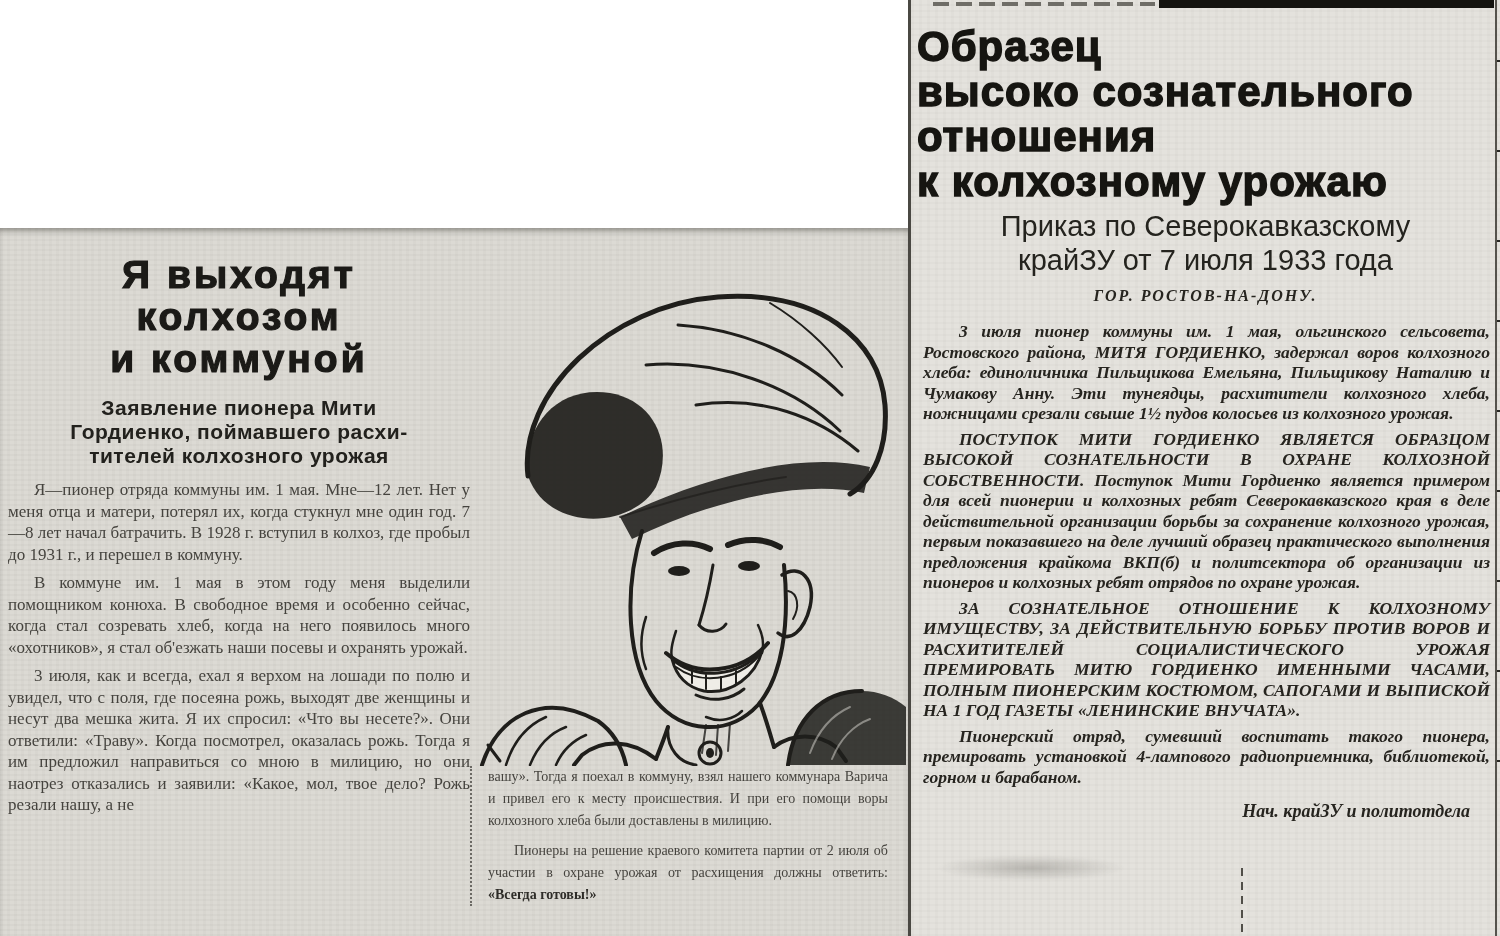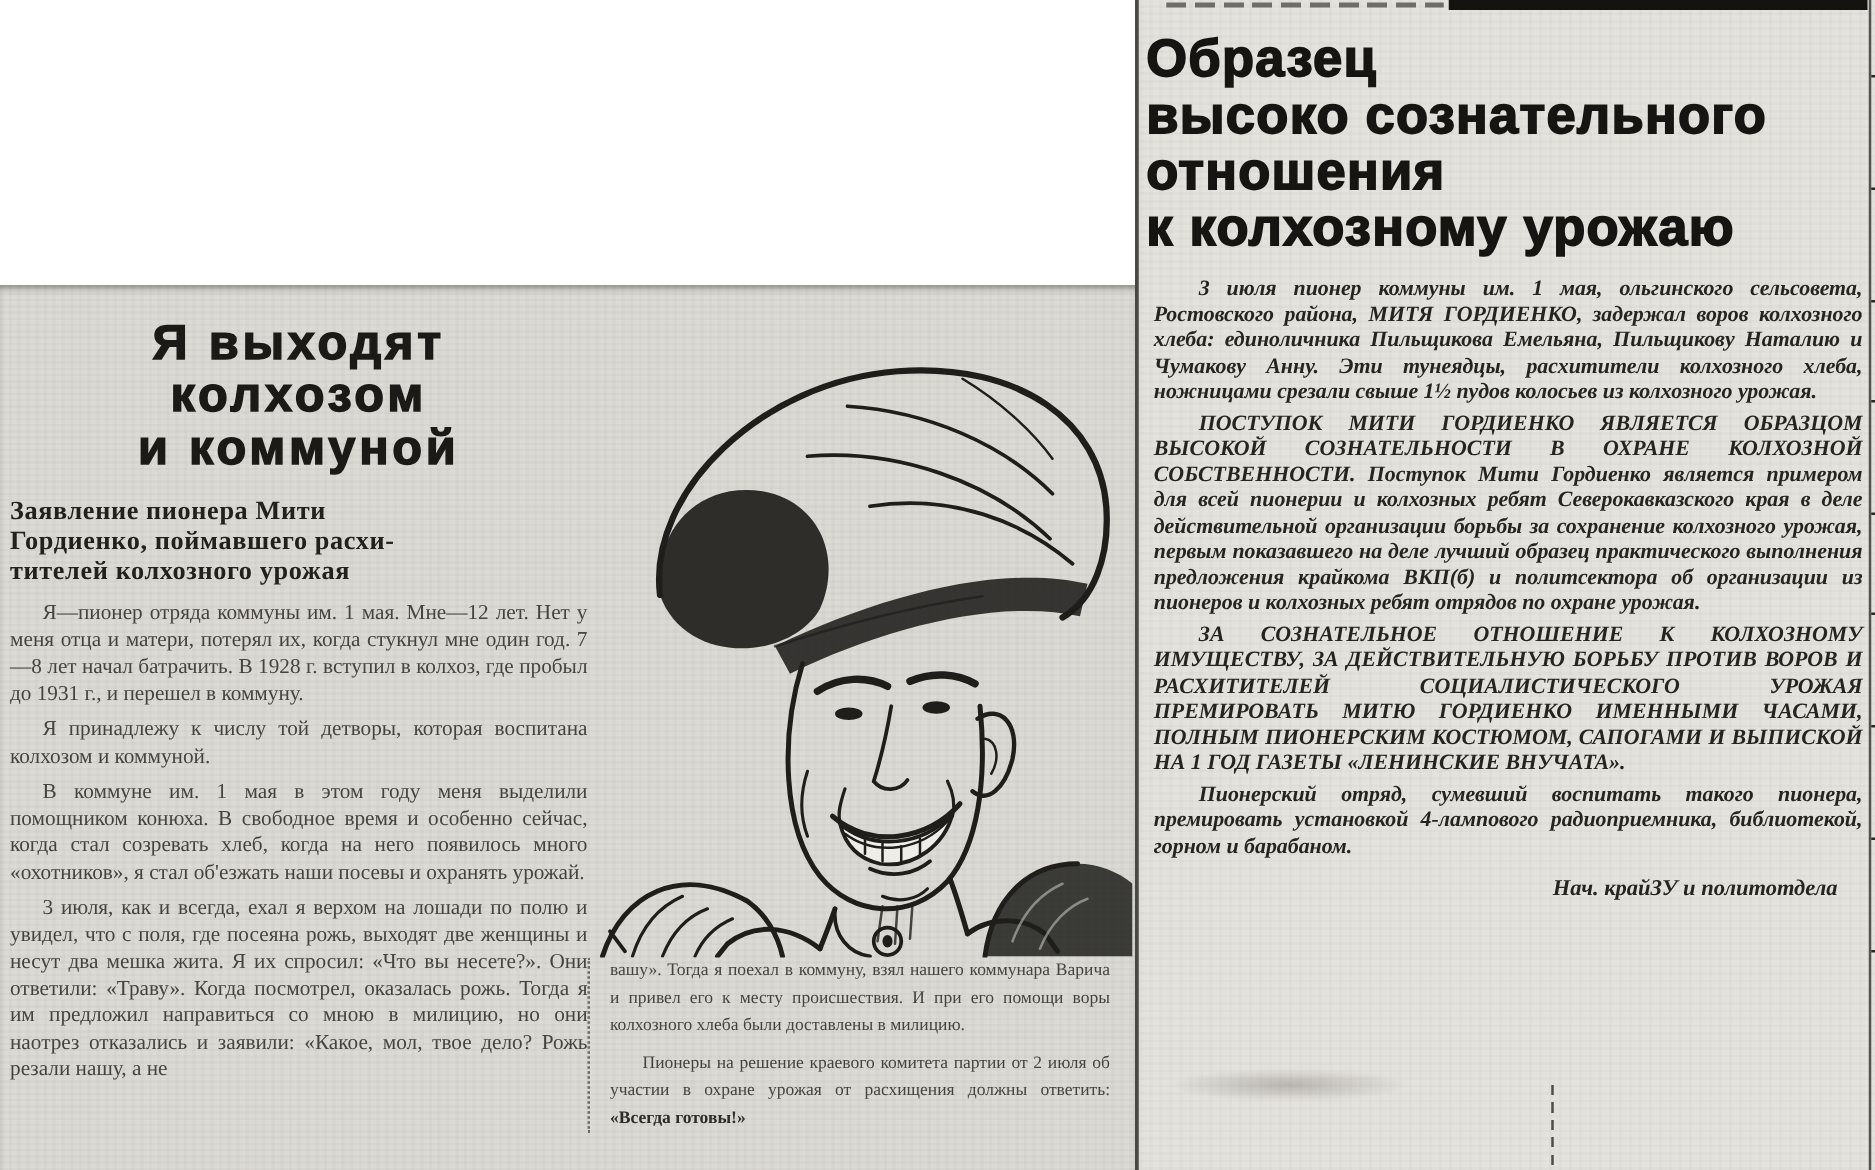--- a/index.html
+++ b/index.html
@@ -21,22 +21,22 @@
   .lcol{width:462px;flex:0 0 462px;}
   .rcol{width:438px;flex:0 0 438px;position:relative;}
   .l-headline{
     margin:26px 0 0 0;text-align:center;
     font-family:"Liberation Sans","DejaVu Sans",sans-serif;
     font-weight:bold;font-size:39px;line-height:42px;
     letter-spacing:3px;color:#1b1a17;white-space:pre-line;
     -webkit-text-stroke:1.2px #1b1a17;
   }
   .l-subhead{
-    margin:16px 0 0 0;text-align:left;
-    font-family:Liberation Serif, serif;
+    margin:16px 0 0 0;text-align:center;
+    font-family:Liberation Sans, sans-serif;
     font-weight:bold;font-size:21px;line-height:24px;
     color:#22211d;white-space:pre-line;letter-spacing:0.5px;
   }
   .l-body{margin-top:11px;color:#45433e;font-size:17px;line-height:21.5px;text-align:justify;}
   .l-body p{margin:0 0 7px 0;text-indent:26px;}
   .portrait-box{width:436px;height:534px;margin-top:4px;}
   .portrait-box svg{width:100%;height:100%;}
   .continuation{
     margin-top:0;padding-left:16px;border-left:2px dotted #6b6964;
     color:#45433e;font-size:14px;line-height:22px;text-align:justify;width:400px;font-family:Liberation Serif, serif;
@@ -101,21 +101,20 @@
   <div class="clip-left-inner">
     <div class="lcol">
       <h1 class="l-headline">Я выходят
 колхозом
 и коммуной</h1>
       <h2 class="l-subhead">Заявление пионера Мити
 Гордиенко, поймавшего расхи-
 тителей колхозного урожая</h2>
       <div class="l-body">
         <p>Я—пионер отряда коммуны им. 1 мая. Мне—12 лет. Нет у меня отца и матери, потерял их, когда стукнул мне один год. 7—8 лет начал батрачить. В 1928 г. вступил в колхоз, где пробыл до 1931 г., и перешел в коммуну.</p>
-        <p>Я принадлежу к числу той детворы, которая воспитана колхозом и коммуной.</p>
         <p>В коммуне им. 1 мая в этом году меня выделили помощником конюха. В свободное время и особенно сейчас, когда стал созревать хлеб, когда на него появилось много «охотников», я стал об'езжать наши посевы и охранять урожай.</p>
         <p>3 июля, как и всегда, ехал я верхом на лошади по полю и увидел, что с поля, где посеяна рожь, выходят две женщины и несут два мешка жита. Я их спросил: «Что вы несете?». Они ответили: «Траву». Когда посмотрел, оказалась рожь. Тогда я им предложил направиться со мною в милицию, но они наотрез отказались и заявили: «Какое, мол, твое дело? Рожь резали нашу, а не</p>
       </div>
     </div>
     <div class="rcol">
       <div class="portrait-box">
         <svg viewBox="0 0 436 532" xmlns="http://www.w3.org/2000/svg">
           <g stroke="#1f1e1b" fill="none" stroke-linecap="round" stroke-linejoin="round">
 
             <path d="M58 243 C48 160 140 72 248 64 C348 57 410 106 415 172 C418 214 404 247 380 261" stroke-width="5"></path>
@@ -173,20 +172,23 @@
   </div>
 </div>
 
 <div class="clip-right">
   <div class="top-rule-a"></div>
   <div class="top-rule-b"></div>
   <h1 class="r-headline">Образец
 высоко сознательного
 отношения
 к колхозному урожаю</h1>
+  <h2 class="r-subhead">Приказ по Северокавказскому
+крайЗУ от 7 июля 1933 года</h2>
+  <div class="r-dateline">ГОР. РОСТОВ-НА-ДОНУ.</div>
   <div class="r-body">
     <p>3 июля пионер коммуны им. 1 мая, ольгинского сельсовета, Ростовского района, МИТЯ ГОРДИЕНКО, задержал воров колхозного хлеба: единоличника Пильщикова Емельяна, Пильщикову Наталию и Чумакову Анну. Эти тунеядцы, расхитители колхозного хлеба, ножницами срезали свыше 1½ пудов колосьев из колхозного урожая.</p>
     <p>ПОСТУПОК МИТИ ГОРДИЕНКО ЯВЛЯЕТСЯ ОБРАЗЦОМ ВЫСОКОЙ СОЗНАТЕЛЬНОСТИ В ОХРАНЕ КОЛХОЗНОЙ СОБСТВЕННОСТИ. Поступок Мити Гордиенко является примером для всей пионерии и колхозных ребят Северокавказского края в деле действительной организации борьбы за сохранение колхозного урожая, первым показавшего на деле лучший образец практического выполнения предложения крайкома ВКП(б) и политсектора об организации из пионеров и колхозных ребят отрядов по охране урожая.</p>
     <p>ЗА СОЗНАТЕЛЬНОЕ ОТНОШЕНИЕ К КОЛХОЗНОМУ ИМУЩЕСТВУ, ЗА ДЕЙСТВИТЕЛЬНУЮ БОРЬБУ ПРОТИВ ВОРОВ И РАСХИТИТЕЛЕЙ СОЦИАЛИСТИЧЕСКОГО УРОЖАЯ ПРЕМИРОВАТЬ МИТЮ ГОРДИЕНКО ИМЕННЫМИ ЧАСАМИ, ПОЛНЫМ ПИОНЕРСКИМ КОСТЮМОМ, САПОГАМИ И ВЫПИСКОЙ НА 1 ГОД ГАЗЕТЫ «ЛЕНИНСКИЕ ВНУЧАТА».</p>
     <p>Пионерский отряд, сумевший воспитать такого пионера, премировать установкой 4-лампового радиоприемника, библиотекой, горном и барабаном.</p>
   </div>
   <div class="r-signature">
     <div class="role">Нач. крайЗУ и политотдела</div>
   </div>
   <div class="smudge smudge-1"></div>

